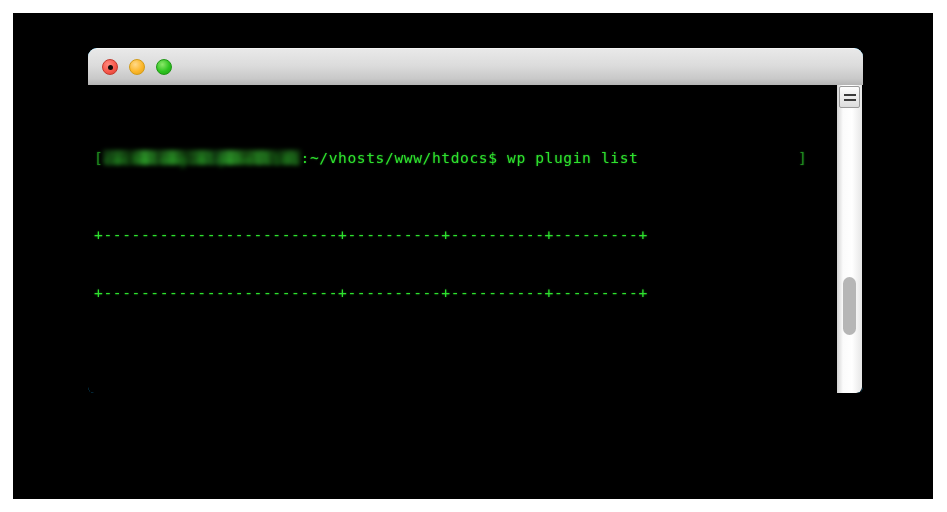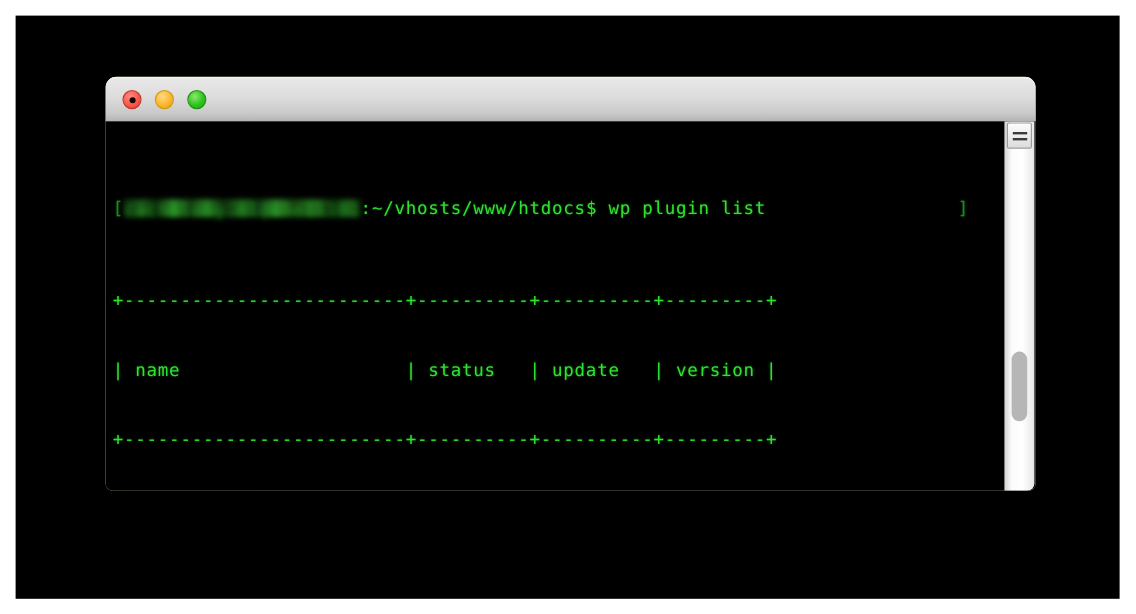--- a/index.html
+++ b/index.html
@@ -22,25 +22,25 @@
     top: 13px;
     width: 920px;
     height: 486px;
     background: #000000;
   }
 
   
   #terminal-window {
     position: absolute;
     left: 88px;
-    top: 64px;
+    top: 48px;
     width: 775px;
     height: 345px;
     border-radius: 9px 9px 6px 6px;
-    background: #fef9c3;
+    background: #0ea5e9;
     box-shadow: 0 2px 7px rgba(0,0,0,0.85);
     overflow: visible;
   }
 
   
   #titlebar {
     position: absolute;
     left: 0;
     top: 0;
     width: 100%;
@@ -200,21 +200,20 @@
     <div id="window-title"></div>
   </div>
 
   <div id="terminal-body">
 
     <div id="screen">
 
       <div class="line"><span class="bracket">[</span><span class="redacted">cacholong.nl@shell101</span><span>:~/vhosts/www/htdocs$</span> <span>wp plugin list</span>                 <span class="bracket">]</span></div>
 
       <div class="line">+-------------------------+----------+----------+---------+</div>
-      <div class="line">| name                    | status   | update   | version |</div>
       <div class="line">+-------------------------+----------+----------+---------+</div>
 
       
       
       
       
       
       
       
       

